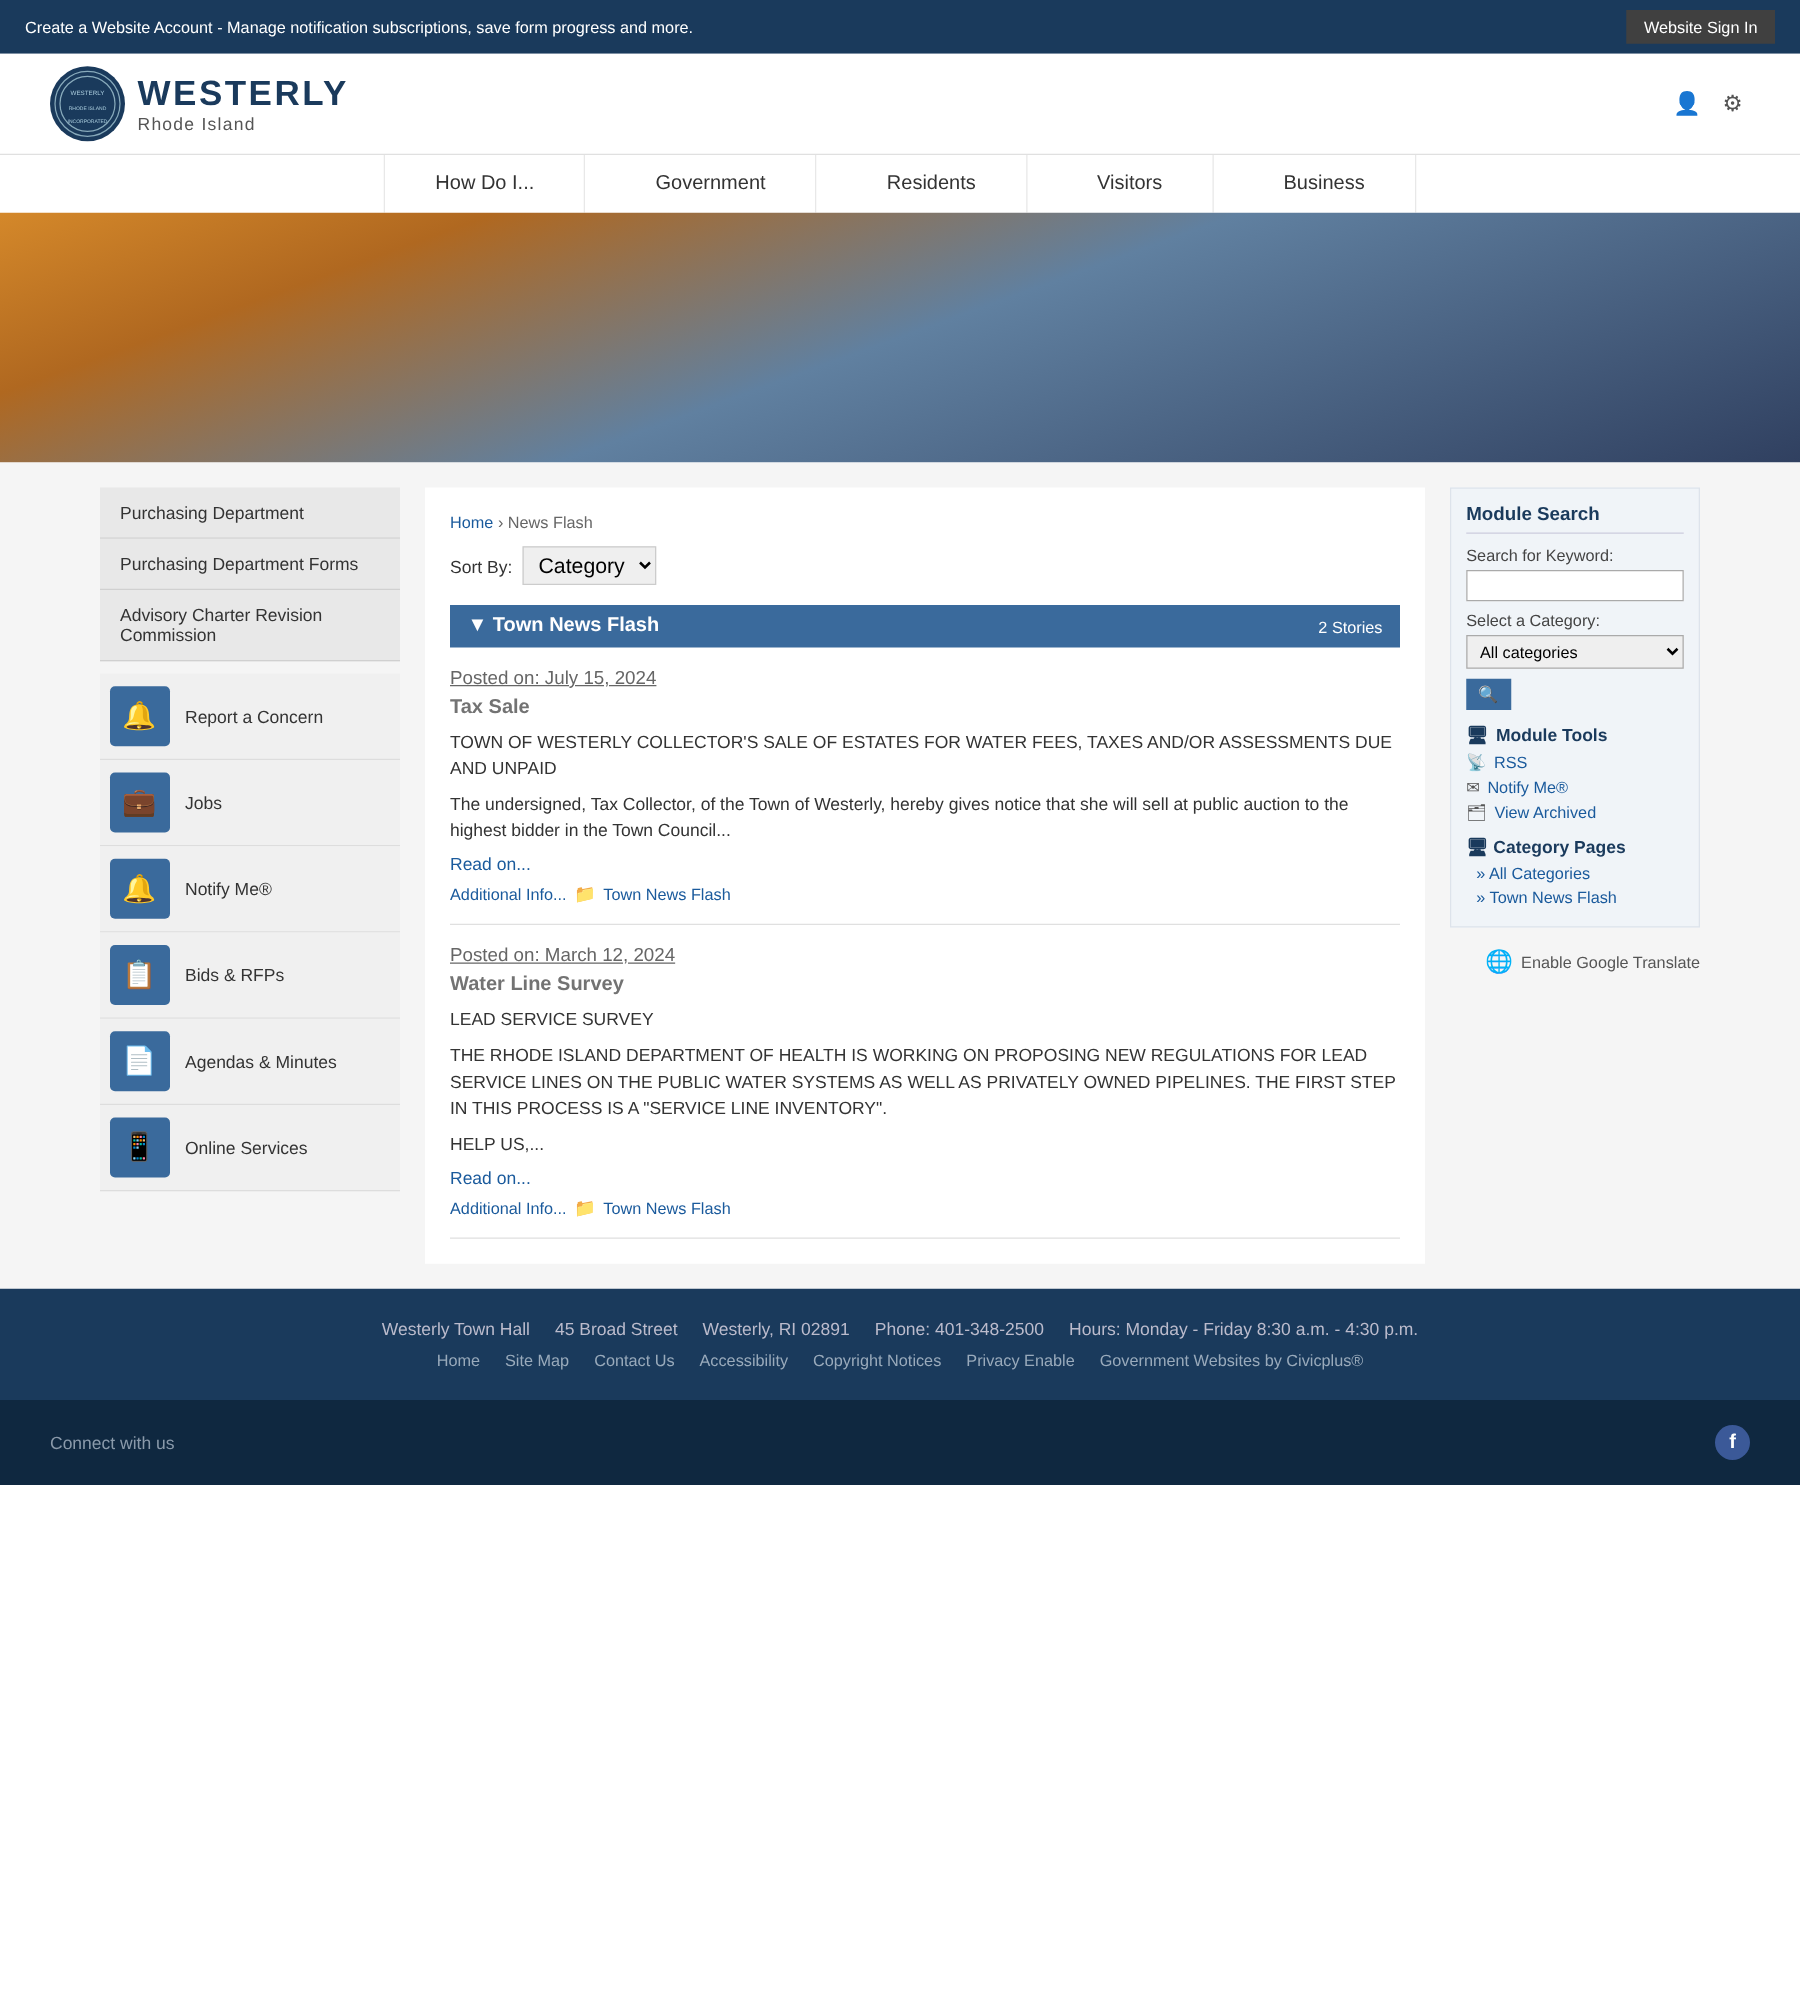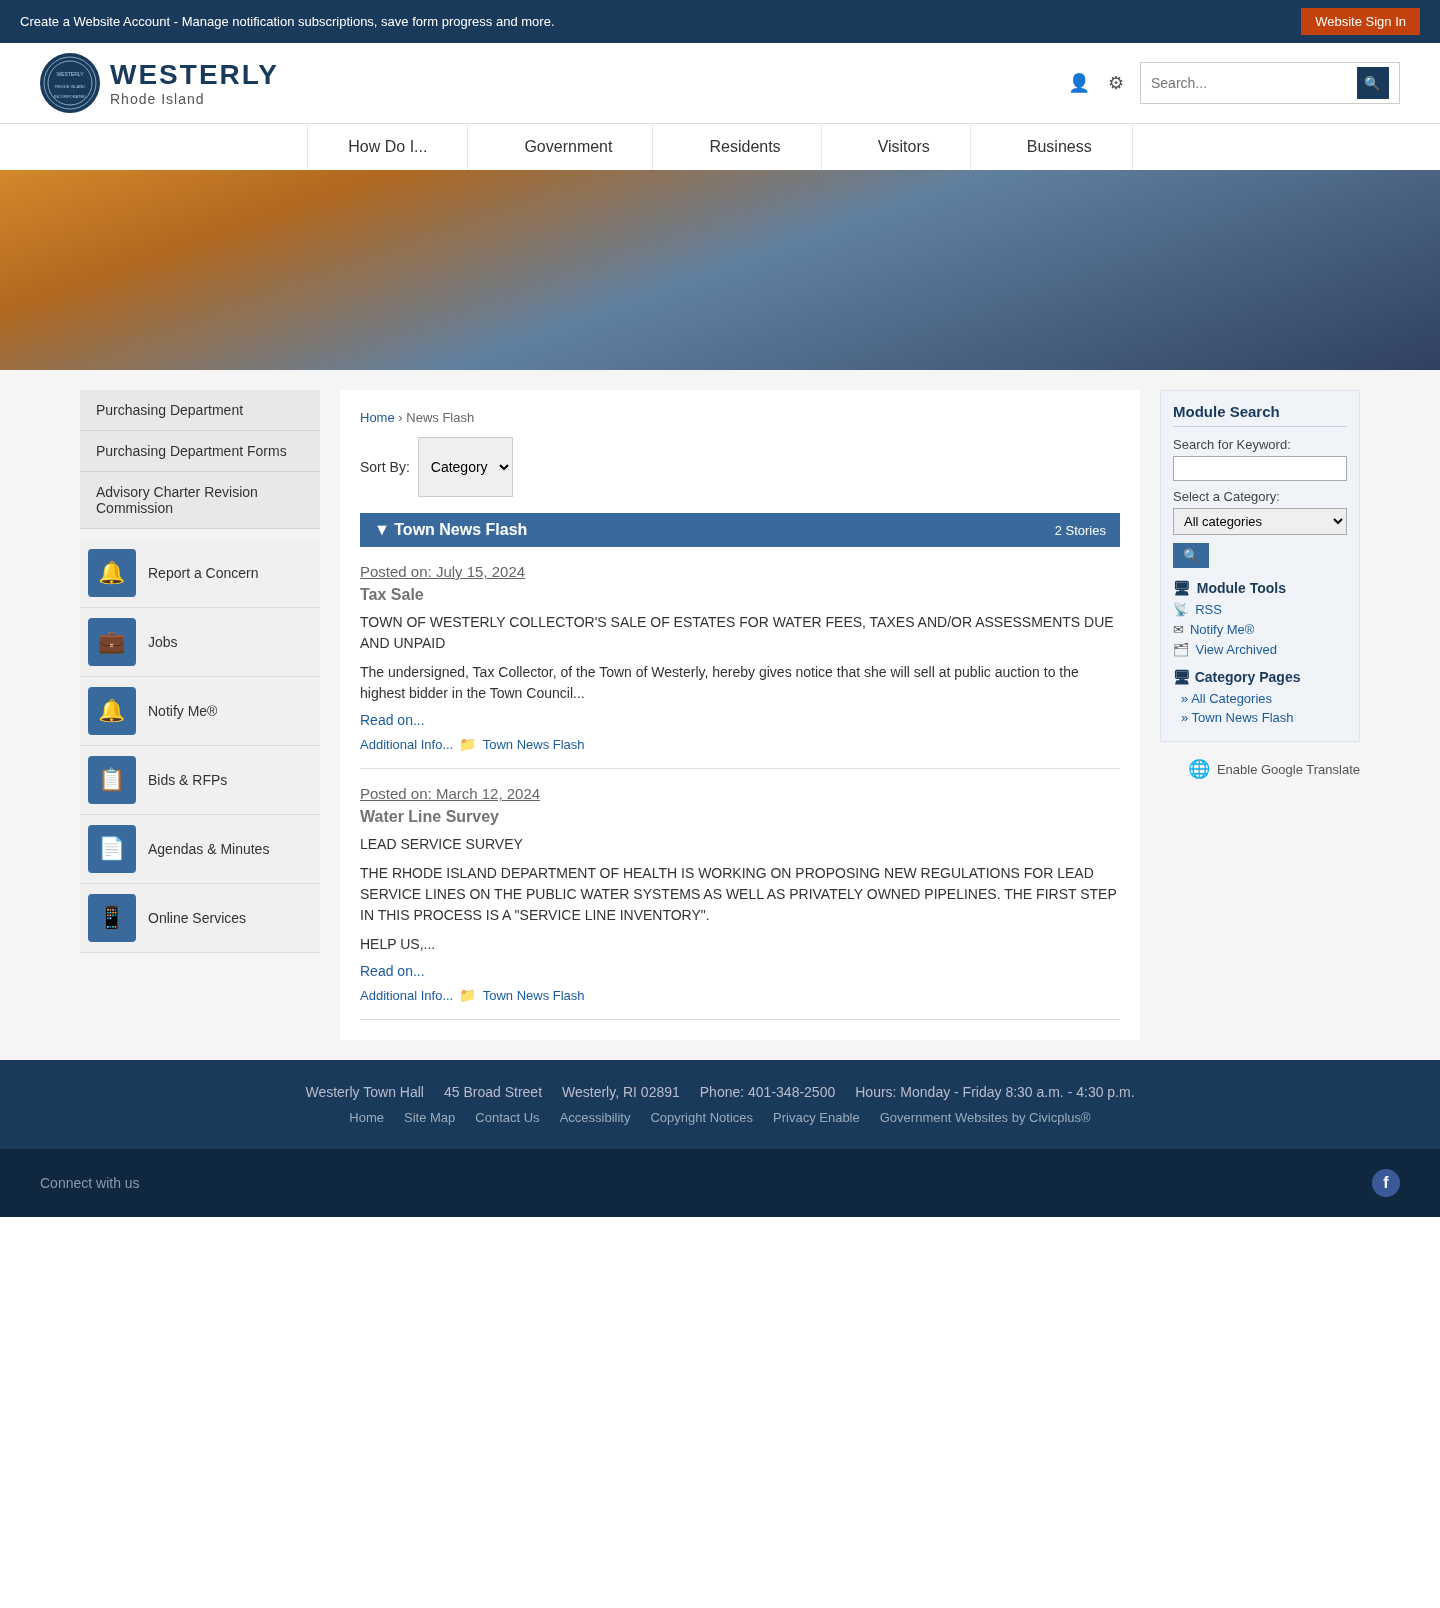--- a/index.html
+++ b/index.html
@@ -10,21 +10,21 @@
       background: #1a3a5c;
       color: #fff;
       padding: 8px 20px;
       display: flex;
       justify-content: space-between;
       align-items: center;
       font-size: 13px;
     }
     .top-bar a { color: #fff; text-decoration: none; }
     .sign-in-btn {
-      background: #c2410c;
+      background: #404040;
       color: #fff;
       border: none;
       padding: 6px 14px;
       cursor: pointer;
       font-size: 13px;
     }
 
     
     .header {
       display: flex;
@@ -156,23 +156,23 @@
     .breadcrumb a { color: #1a5a9c; text-decoration: none; }
 
     .sort-row {
       display: flex;
       align-items: center;
       gap: 8px;
       margin-bottom: 16px;
       font-size: 14px;
     }
     .sort-row select {
-      padding: 20px 8px;
+      padding: 4px 8px;
       border: 1px solid #ccc;
-      font-size: 14px;
+      font-size: 17px;
     }
 
     
     .news-section-header {
       background: #3a6a9c;
       color: #fff;
       padding: 8px 14px;
       display: flex;
       justify-content: space-between;
       align-items: center;
@@ -367,24 +367,20 @@
     </div>
     <div class="logo-text">
       <div class="westerly">WESTERLY</div>
       <div class="ri">Rhode Island</div>
     </div>
   </div>
   <div class="header-right">
     <div class="header-icons">
       <div class="header-icon">👤</div>
       <div class="header-icon">⚙</div>
-    </div>
-    <div class="search-bar">
-      <input type="text" placeholder="Search..." style="">
-      <button class="search-btn">🔍</button>
     </div>
   </div>
 </div>
 
 <nav class="nav">
   <div class="nav-item">How Do I...</div>
   <div class="nav-item">Government</div>
   <div class="nav-item">Residents</div>
   <div class="nav-item">Visitors</div>
   <div class="nav-item">Business</div>

